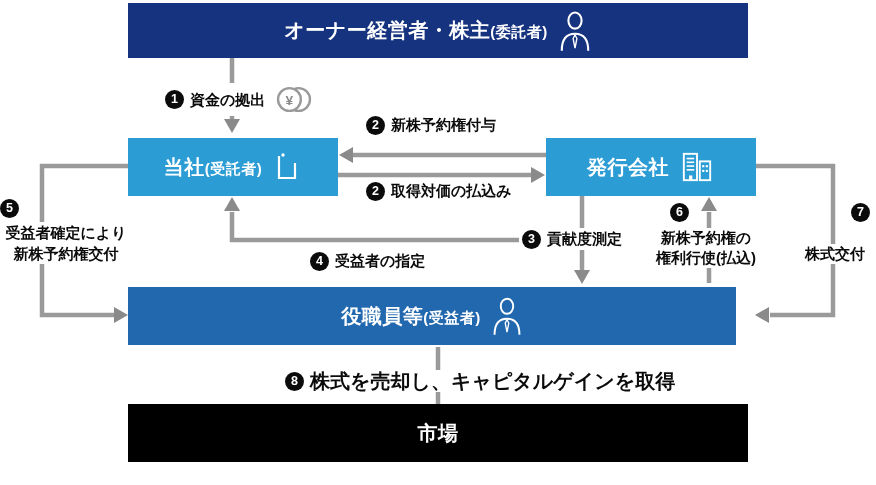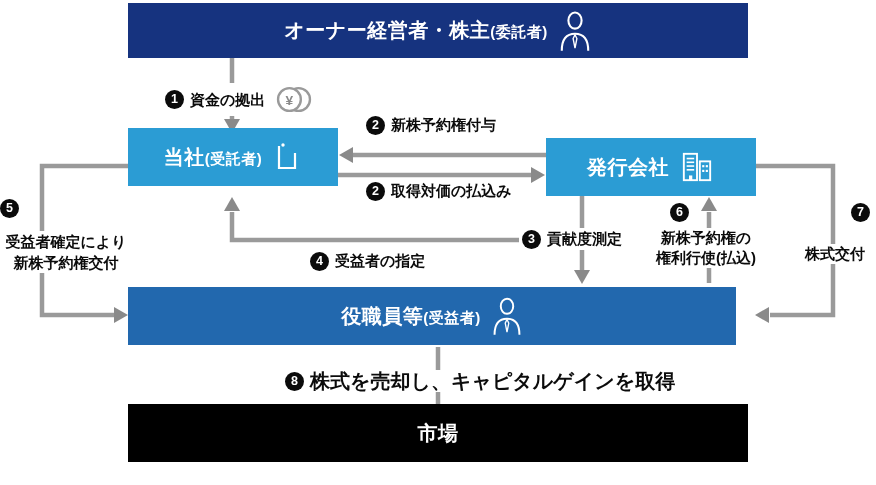--- a/index.html
+++ b/index.html
@@ -13,39 +13,39 @@
   }
   .connectors polygon{fill:#8a8a8a;stroke:none;}
 
   .box{
     position:absolute;z-index:2;border-radius:0;color:#fff;
     display:flex;align-items:center;justify-content:center;gap:10px;
   }
   .box .box-label{font-weight:700;font-size:20px;letter-spacing:.5px;white-space:nowrap;}
   .box .box-label .sub{font-size:15px;}
   .box-owner{left:128px;top:3px;width:620px;height:55px;background:var(--navy,#16337f);}
-  .box-trustee{left:128px;top:128px;width:210px;height:58px;background:var(--light-blue,#2b9cd4);}
+  .box-trustee{left:128px;top:138px;width:210px;height:58px;background:var(--light-blue,#2b9cd4);}
   .box-issuer{left:546px;top:138px;width:210px;height:58px;background:var(--light-blue,#2b9cd4);}
   .box-employees{left:128px;top:287px;width:608px;height:58px;background:var(--mid-blue,#2268ae);}
   .box-market{left:128px;top:404px;width:620px;height:58px;background:var(--black,#000);}
 
   .step{position:absolute;z-index:3;display:flex;align-items:center;gap:6px;color:#0b0b0b;}
   .step .txt{font-size:15px;font-weight:700;white-space:nowrap;line-height:20px;}
   .num{
     display:inline-flex;align-items:center;justify-content:center;flex:0 0 auto;
     width:19px;height:19px;border-radius:50%;background:#0b0b0b;color:#fff;
     font-size:12.5px;font-weight:700;line-height:19px;
   }
   .s1{left:162px;top:83px;background:#fff;padding:1px 3px;}
   .s2a{left:366px;top:115px;}
   .s2b{left:366px;top:181px;}
   .s3{left:519px;top:228px;background:#fff;padding:1px 3px;}
   .s4{left:310px;top:251px;}
   .s5{left:0;top:198px;width:132px;display:block;}
-  .s5 .txt2{margin-top:13px;text-align:center;font-size:15px;font-weight:700;line-height:21px;background:#fff;white-space:nowrap;}
+  .s5 .txt2{margin-top:4px;text-align:center;font-size:15px;font-weight:700;line-height:21px;background:#fff;white-space:nowrap;}
   .s6{left:646px;top:202px;width:120px;display:block;}
   .s6 .numrow{padding-left:24px;}
   .s6 .txt2{margin-top:6px;text-align:center;font-size:15px;font-weight:700;line-height:20px;background:#fff;white-space:nowrap;}
   .s7{left:793px;top:202px;width:84px;display:block;}
   .s7 .numrow{padding-left:58px;}
   .s7 .txt{display:block;margin-top:22px;text-align:center;background:#fff;}
   .s8{left:281px;top:370px;background:#fff;padding:1px 4px;}
   .s8 .txt{font-size:20px;}
   .coin{flex:0 0 auto;margin-left:2px;}
 </style>

